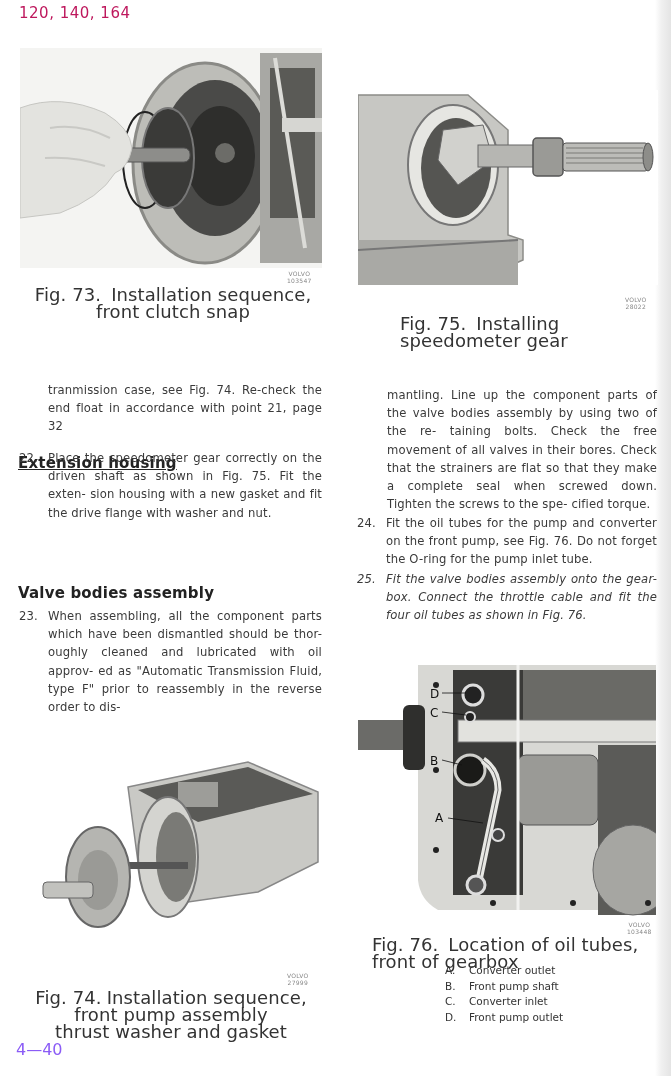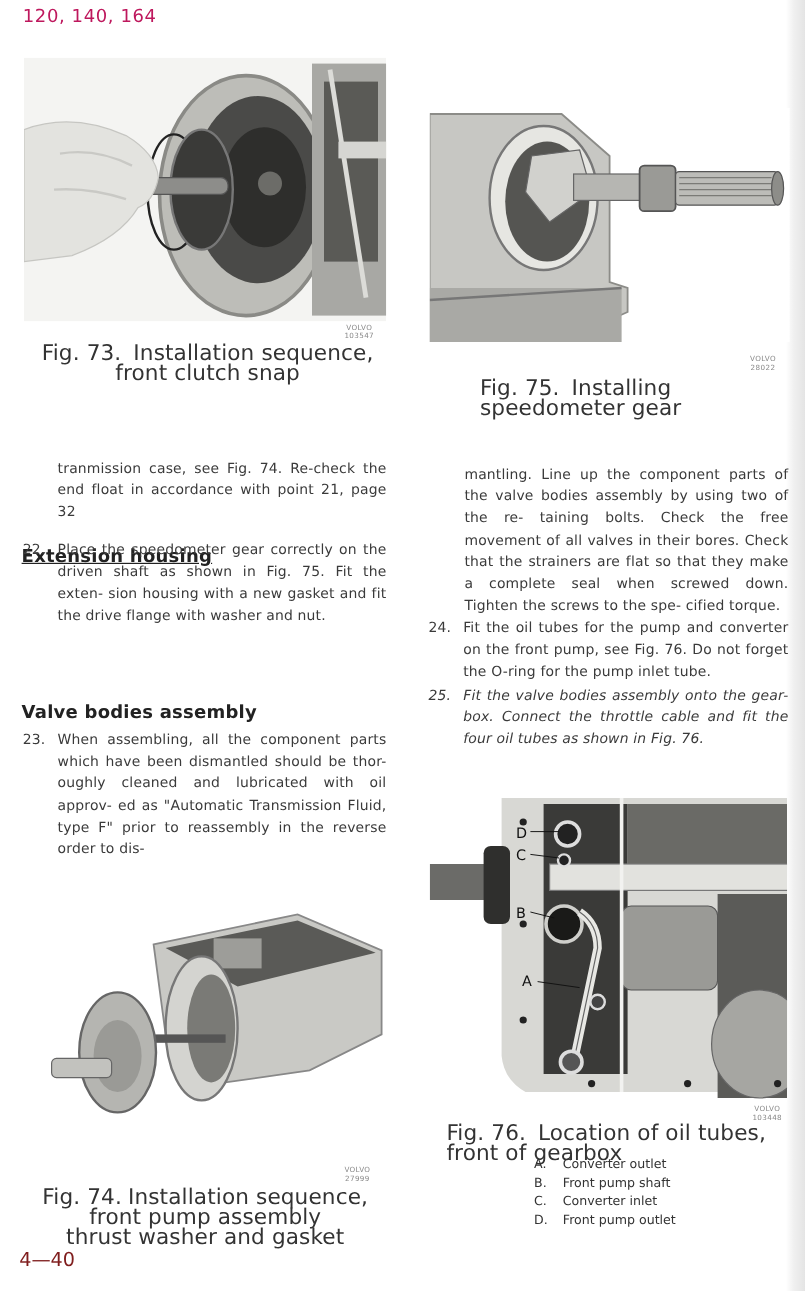--- a/index.html
+++ b/index.html
@@ -34,21 +34,21 @@
   .heading {
     position: absolute; font-size: 15px; font-weight: bold; color: #222;
     letter-spacing: 0.2px;
   }
   .item { position: absolute; font-size: 11.6px; color: #3a3a3a; line-height: 18.2px; letter-spacing: 0.15px; }
   .item .no { position: absolute; left: 0; top: 0; }
   .item .txt { position: absolute; left: 29px; top: 0; right: 0; text-align: justify; }
   .legend { position: absolute; left: 445px; top: 963px; font-size: 10.5px; color: #333; line-height: 15.5px; }
   .legend .row { display: flex; }
   .legend .k { width: 24px; }
-  .pageno { position: absolute; left: 16px; top: 1040px; font-size: 16px; color: #7f1d1d; }
+  .pageno { position: absolute; left: 16px; top: 1040px; font-size: 16px; color: #8b5cf6; }
   .label-letter { font-family: "DejaVu Sans", sans-serif; font-size: 12px; fill: #111; }
 </style>
 </head>
 <body>
 
 <div class="gutter"></div>
 
 <div class="header">120, 140, 164</div>
 
 <div class="fig" style="left:20px;top:48px;width:302px;height:220px;">

